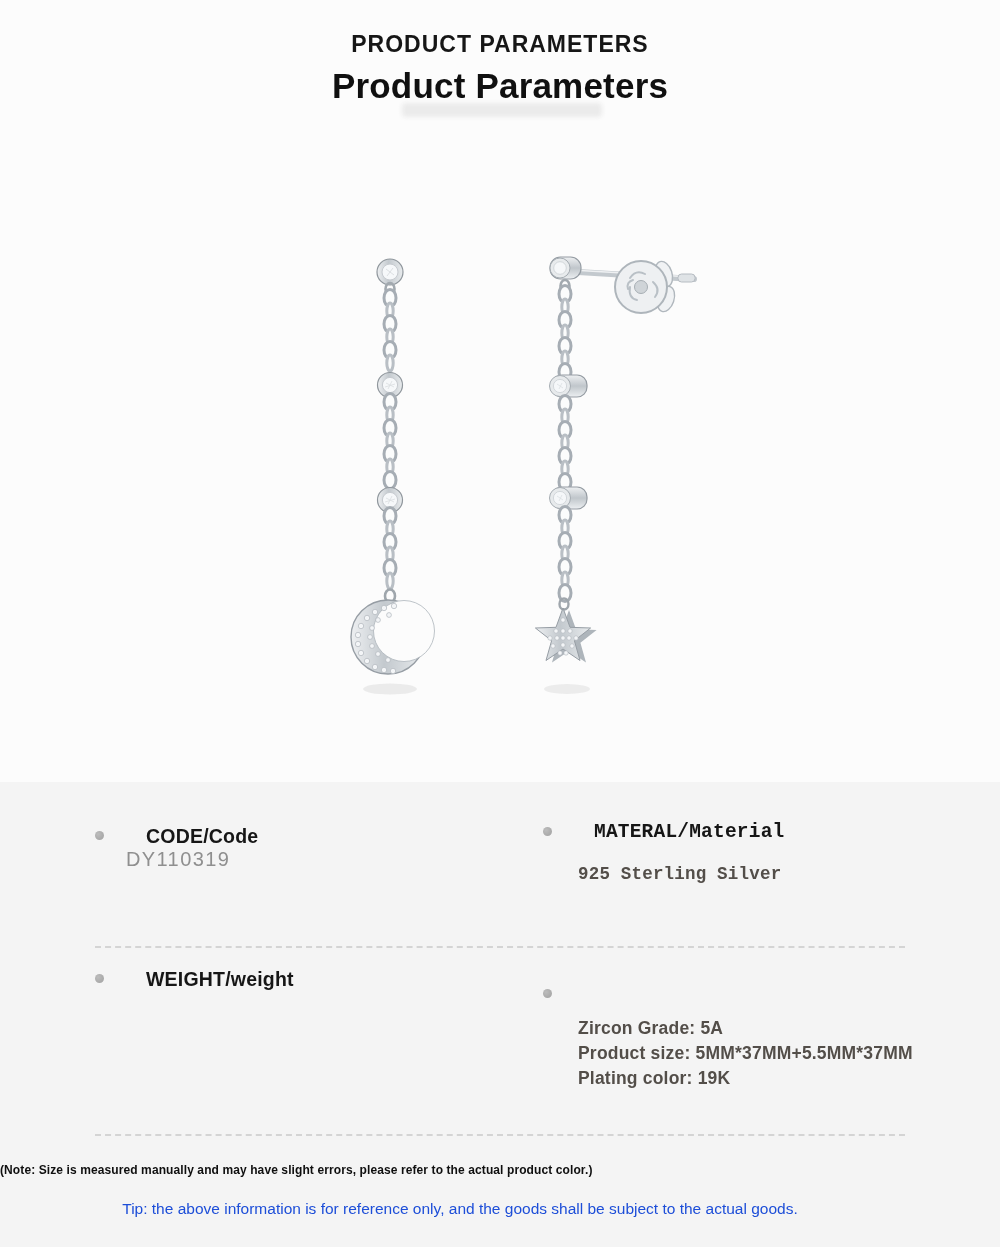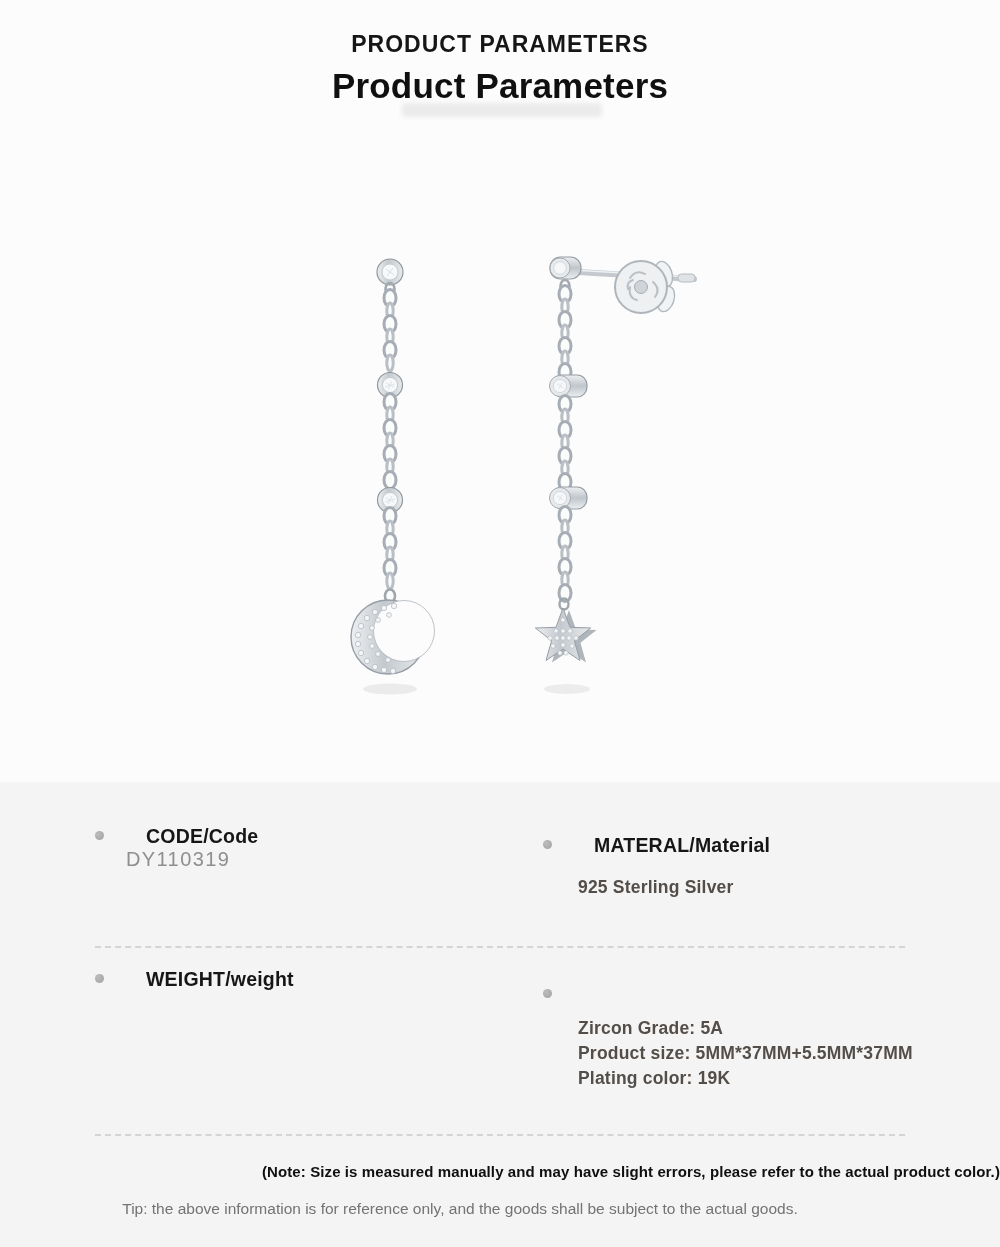--- a/index.html
+++ b/index.html
@@ -23,21 +23,21 @@
     text-align:center;font-size:35px;font-weight:700;color:#101010;
     letter-spacing:0.2px;z-index:2;
   }
   .photo{position:absolute;top:190px;left:0;z-index:1;}
   .params{
     position:absolute;top:782px;left:0;width:1000px;height:465px;
     background:#f4f4f4;
   }
   .block{position:absolute;}
   .b-code{left:95px;top:42px;}
-  .b-material{left:543px;top:51px;}
+  .b-material{left:543px;top:38px;font-family:Liberation Mono, monospace;}
   .b-weight{left:95px;top:185px;}
   .b-specs{left:543px;top:200px;}
   .lbl-row{display:flex;align-items:flex-start;}
   .bullet{
     width:9px;height:9px;border-radius:50%;flex:0 0 9px;
     background:radial-gradient(circle at 35% 35%, #bcbcbc, #a0a0a0);
     margin:7px 22px 0 0;filter:blur(0.4px);
   }
   .lbl{font-size:19.5px;font-weight:700;color:#161616;letter-spacing:0.2px;line-height:24px;margin-left:20px;}
   .val{margin-left:31px;}
@@ -48,26 +48,26 @@
   .val-dark{
     margin-top:18px;font-size:17.5px;font-weight:700;color:#534e49;line-height:25px;letter-spacing:0.2px;
   }
   .divider{
     position:absolute;left:95px;width:810px;height:0;
     border-top:2px dashed #d4d4d4;
   }
   .div-1{top:164px;}
   .div-2{top:352px;}
   .note{
-    position:absolute;top:381px;left:0;width:1000px;text-align:right;
-    font-size:15px;font-weight:700;color:#0f0f0f;letter-spacing:0.1px;
+    position:absolute;top:381px;left:0;width:1000px;text-align:left;
+    font-size:12px;font-weight:700;color:#0f0f0f;letter-spacing:0.1px;
   }
   .tip{
     position:absolute;top:418px;left:0;width:920px;text-align:center;
-    font-size:15.5px;font-weight:400;color:#737373;
+    font-size:15.5px;font-weight:400;color:#1d4ed8;
   }
 </style>
 </head>
 <body>
 
 <div class="page">
 
   <div class="hdr-small">PRODUCT PARAMETERS</div>
   <div class="title-band"></div>
   <div class="hdr-big">Product Parameters</div>

